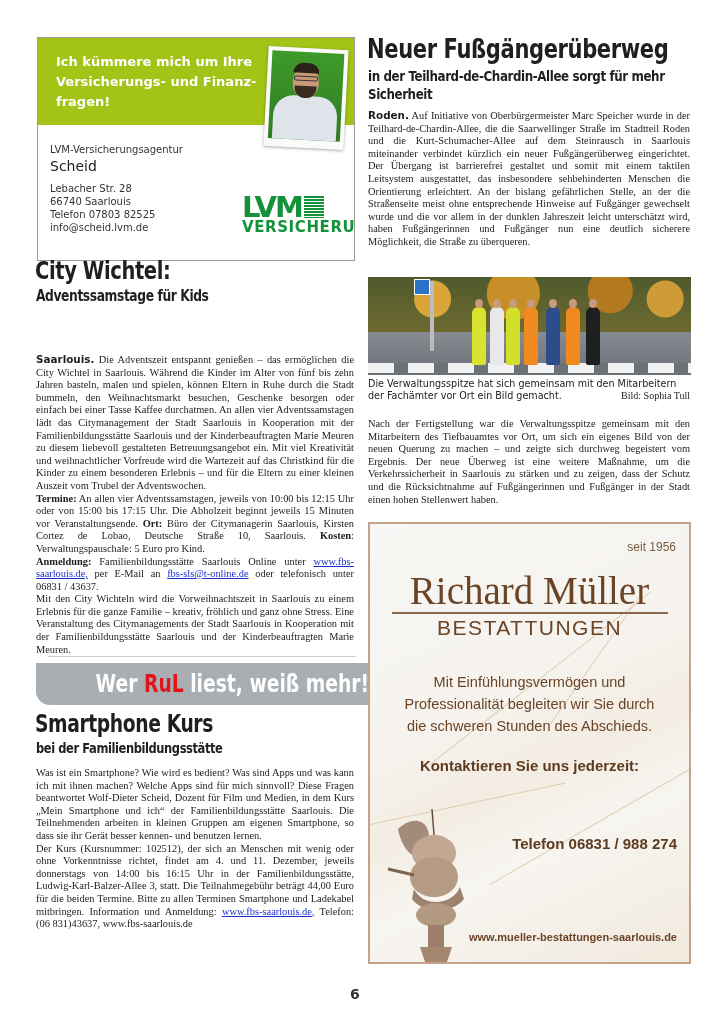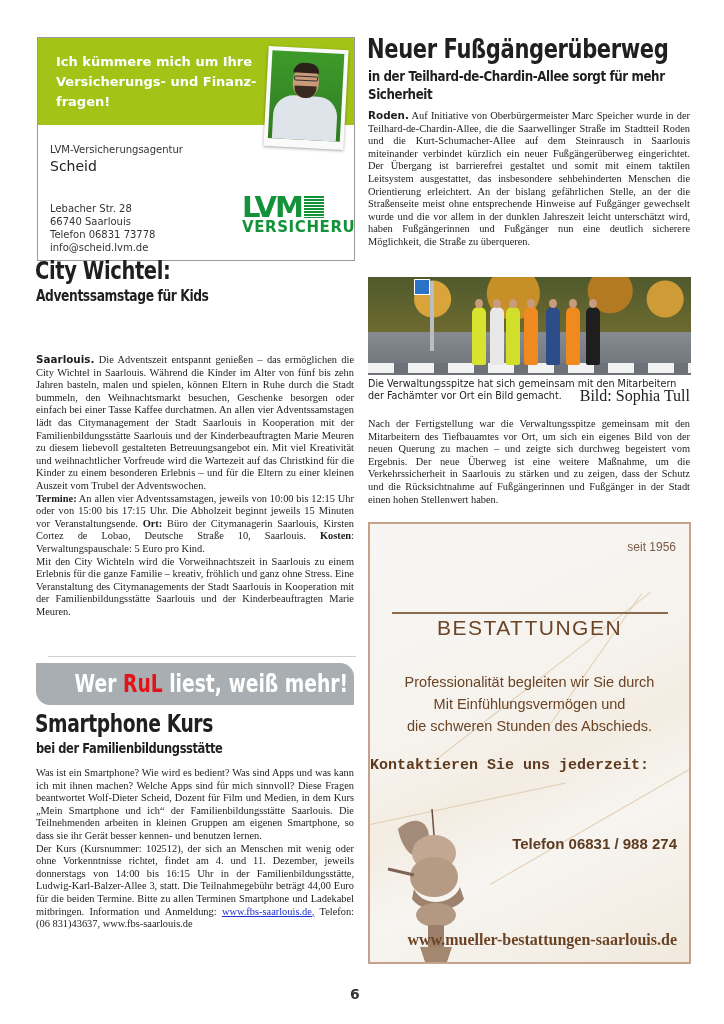--- a/index.html
+++ b/index.html
@@ -12,41 +12,41 @@
   #lvm-headline { position:absolute; left:18px; top:14px; width:210px; color:#fff; font-family:"DejaVu Sans", sans-serif; font-weight:bold; font-size:13px; line-height:20px; }
   #lvm-photo-frame { position:absolute; left:228px; top:10px; width:80px; height:100px; background:#fafafa; transform:rotate(3deg); box-shadow:0 1px 3px rgba(0,0,0,0.35); }
   #lvm-photo { position:absolute; left:4px; top:4px; right:4px; bottom:8px; background:linear-gradient(#3e9a2a,#2f7c22); overflow:hidden; }
   #lvm-photo .head { position:absolute; left:22px; top:14px; width:26px; height:32px; border-radius:50% 50% 45% 45%; background:#c99a78; }
   #lvm-photo .hair { position:absolute; left:22px; top:11px; width:26px; height:10px; border-radius:12px 12px 0 0; background:#2a2118; }
   #lvm-photo .glasses { position:absolute; left:23px; top:24px; width:24px; height:5px; border:1px solid #333; border-radius:2px; box-sizing:border-box; }
   #lvm-photo .beard { position:absolute; left:24px; top:34px; width:22px; height:12px; border-radius:0 0 10px 10px; background:#3a2b20; }
   #lvm-photo .shirt { position:absolute; left:4px; top:44px; width:64px; height:50px; border-radius:20px 20px 0 0; background:#dfe3ea; }
   #lvm-agency { position:absolute; left:12px; top:106px; font-family:"DejaVu Sans", sans-serif; font-size:10px; color:#333; }
   #lvm-name { position:absolute; left:12px; top:120px; font-family:"DejaVu Sans", sans-serif; font-size:14px; color:#222; }
-  #lvm-address { position:absolute; left:12px; top:164px; font-family:"DejaVu Sans", sans-serif; font-size:10px; line-height:13px; color:#333; }
+  #lvm-address { position:absolute; left:12px; top:144px; font-family:"DejaVu Sans", sans-serif; font-size:10px; line-height:13px; color:#333; }
   #lvm-logo { position:absolute; left:204px; top:155px; width:100px; height:40px; }
   #lvm-logo .lvm { font-family:"DejaVu Sans", sans-serif; font-weight:bold; font-size:29px; letter-spacing:-2px; color:#14923a; line-height:28px; display:flex; align-items:center; }
   #lvm-logo .flag { display:inline-block; width:20px; height:22px; margin-left:2px; background:repeating-linear-gradient(#14923a 0 2px, #fff 2px 3px); }
   #lvm-logo .vers { font-family:"DejaVu Sans", sans-serif; font-weight:bold; font-size:15px; color:#14923a; letter-spacing:0.6px; line-height:12px; }
 
   
   .hl { font-family:"DejaVu Sans", sans-serif; font-weight:bold; color:#1f1f1f; letter-spacing:-0.5px; transform-origin:left top; }
   .body { font-family:"Liberation Serif", serif; font-size:10.4px; line-height:12.6px; text-align:justify; color:#1d1d1d; hyphens:auto; }
   .body b, .lead { font-weight:bold; }
   .lead-sans { font-family:"DejaVu Sans", sans-serif; font-weight:bold; }
   a.link { color:#1c2fd1; text-decoration:underline; }
   .para { margin:0; }
 
   
   #cw-title { left:35px; top:256px; font-size:25px; transform:scaleX(0.78); }
   #cw-sub { left:36px; top:287px; font-size:15px; transform:scaleX(0.82); }
   #cw-body { left:36px; top:306px; width:318px;margin-top:47px; }
   #cw-rule { left:48px; top:656px; width:308px; height:1px; background:#cfcfcf; }
 
-  #rul-banner { left:36px; top:663px; width:318px; height:42px; background:#a8aeb1; border-radius:0 14px 0 14px; display:flex; align-items:center; justify-content:flex-start; }
+  #rul-banner { left:36px; top:663px; width:318px; height:42px; background:#a8aeb1; border-radius:0 14px 0 14px; display:flex; align-items:center; justify-content:center;padding-left:37px; }
   #rul-text { font-family:"DejaVu Sans", sans-serif; font-weight:bold; font-size:24px; color:#fff; transform:scaleX(0.78); white-space:nowrap; }
   #rul-brand { color:#e2141a; }
 
   #sk-title { left:35px; top:710px; font-size:24px; transform:scaleX(0.78); }
   #sk-sub { left:36px; top:740px; font-size:14px; font-weight:bold; transform:scaleX(0.82); }
   #sk-body { left:36px; top:767px; width:318px; }
 
   
   #fg-title { left:367px; top:33px; font-size:27px; transform:scaleX(0.78); white-space:nowrap; }
   #fg-sub { left:368px; top:67px; width:400px; font-size:14.5px; line-height:18px; transform:scaleX(0.82); }
@@ -54,35 +54,35 @@
 
   #fg-photo { left:368px; top:277px; width:323px; height:98px; overflow:hidden; background:linear-gradient(#8a7a3c 0%, #a58a2e 30%, #6b7a3a 55%, #8f949a 70%, #9aa0a6 100%); }
   #fg-photo .trees { position:absolute; left:0; top:0; width:100%; height:55px; background:radial-gradient(circle at 20% 40%, #d9a53a 0 18px, transparent 19px), radial-gradient(circle at 45% 30%, #c78f27 0 26px, transparent 27px), radial-gradient(circle at 75% 25%, #b37a22 0 22px, transparent 23px), radial-gradient(circle at 92% 40%, #cf9b37 0 18px, transparent 19px), linear-gradient(#4f5a2c, #6e6a30); }
   #fg-photo .road { position:absolute; left:0; top:55px; width:100%; height:43px; background:linear-gradient(#858b91,#6c7278); }
   #fg-photo .zebra { position:absolute; left:0; bottom:2px; width:100%; height:10px; background:repeating-linear-gradient(90deg, #f2f2f2 0 26px, #6c7278 26px 40px); }
   #fg-photo .sign { position:absolute; left:46px; top:2px; width:14px; height:14px; background:#2a72c8; border:1px solid #fff; }
   #fg-photo .pole { position:absolute; left:62px; top:4px; width:4px; height:70px; background:#b9bdbf; }
   #fg-photo .person { position:absolute; width:14px; height:58px; top:30px; border-radius:6px 6px 2px 2px; }
   #fg-photo .person::before { content:""; position:absolute; left:3px; top:-8px; width:8px; height:9px; border-radius:50%; background:#c89a7e; }
   #fg-caption { left:368px; top:378px; width:322px; font-family:"DejaVu Sans", sans-serif; font-size:9.6px; line-height:12px; color:#222; }
-  #fg-caption .credit { float:right; font-family:"Liberation Serif", serif; font-size:16px; }
+  #fg-caption .credit { float:right; font-family:"Liberation Serif", serif; font-size:10px; }
   #fg-body2 { left:368px; top:418px; width:322px; }
 
   
   #mueller-ad { left:368px; top:522px; width:323px; height:442px; box-sizing:border-box; border:2px solid #c4a28b; background:linear-gradient(155deg, #f7f6f4 0%, #f6f3ee 40%, #f3ece2 55%, #f7f5f1 70%, #f1e9dd 100%); overflow:hidden; }
   #mueller-ad .vein { position:absolute; height:1px; background:#d9bf9a; opacity:0.7; transform-origin:left center; }
   #m-seit { position:absolute; right:13px; top:16px; font-family:"Liberation Sans", sans-serif; font-size:12px; color:#7a5a44; }
   #m-name { position:absolute; left:0; width:100%; top:44px; text-align:center; font-family:"Liberation Serif", serif; font-size:39px; color:#6b4426; }
   #m-rule { position:absolute; left:22px; width:276px; top:88px; height:2px; background:#8a6a4e; }
   #m-best { position:absolute; left:0; width:100%; top:92px; text-align:center; font-family:"Liberation Sans", sans-serif; font-size:21px; letter-spacing:1.5px; color:#6b4426; }
   #m-claim { position:absolute; left:0; width:100%; top:147px; text-align:center; font-family:"Liberation Sans", sans-serif; font-size:14.5px; line-height:22px; color:#6b4426; }
-  #m-contact { position:absolute; left:0; width:100%; top:231px; font-family:Liberation Mono, monospace; font-weight:bold; font-size:15px; line-height:22px; color:#5e3b1f; }
+  #m-contact { position:absolute; left:0; width:100%; top:231px; text-align:center; font-family:Liberation Sans, sans-serif; font-weight:bold; font-size:15px; line-height:22px; color:#5e3b1f; }
   #m-phone { position:absolute; right:12px; top:311px; font-family:"Liberation Sans", sans-serif; font-weight:bold; font-size:15px; color:#5e3b1f; }
   #m-addr { position:absolute; right:12px; top:348px; text-align:right; font-family:"Liberation Sans", sans-serif; font-size:12px; line-height:18px; color:#6b5244; }
-  #m-web { position:absolute; right:12px; top:407px; font-family:Liberation Serif, serif; font-weight:bold; font-size:16px; color:#6b4426;margin-left:33px; }
+  #m-web { position:absolute; right:12px; top:407px; font-family:Liberation Sans, sans-serif; font-weight:bold; font-size:11px; color:#6b4426;margin-left:33px; }
   #m-angel { position:absolute; left:14px; top:285px; width:92px; height:160px; }
 
   #page-number { left:350px; top:986px; font-family:"DejaVu Sans", sans-serif; font-weight:bold; font-size:14px; color:#333; }
 </style>
 </head>
 <body>
 
 <div id="lvm-ad" class="abs">
   <div id="lvm-green"></div>
   <div id="lvm-headline">Ich kümmere mich um Ihre Versicherungs- und Finanz­fragen!</div>
@@ -93,37 +93,38 @@
         <div class="hair"></div>
         <div class="beard"></div>
         <div class="glasses"></div>
     </div>
   </div>
   <div id="lvm-agency">LVM-Versicherungsagentur</div>
   <div id="lvm-name">Scheid</div>
   <div id="lvm-address">
     <div>Lebacher Str. 28</div>
     <div>66740 Saarlouis</div>
-    <div>Telefon 06831 73778</div>
+    <div>Telefon 07803 82525</div>
     <div>info@scheid.lvm.de</div>
   </div>
   <div id="lvm-logo">
     <div class="lvm">
         <span>LVM</span>
         <span class="flag"></span>
       </div>
     <div class="vers">VERSICHERUNG</div>
   </div>
 </div>
 
 <div id="cw-title" class="abs hl">City Wichtel:</div>
 <div id="cw-sub" class="abs hl">Adventssamstage für Kids</div>
 <div id="cw-body" class="abs body">
   <p class="para"><span class="lead-sans">Saarlouis.</span><span> Die Adventszeit entspannt genießen – das ermöglichen die City Wichtel in Saarlouis. Während die Kinder im Alter von fünf bis zehn Jahren basteln, malen und spielen, können Eltern in Ruhe durch die Stadt bummeln, den Weihnachtsmarkt besuchen, Geschenke besorgen oder einfach bei einer Tasse Kaffee durchatmen. An allen vier Adventssamstagen lädt das Citymanagement der Stadt Saarlouis in Kooperation mit der Familienbildungsstätte Saarlouis und der Kinderbeauftragten Marie Meuren zu diesem liebevoll gestalteten Betreuungsangebot ein. Mit viel Kreativität und weihnachtlicher Vorfreude wird die Wartezeit auf das Christkind für die Kinder zu einem besonderen Erlebnis – und für die Eltern zu einer kleinen Auszeit vom Trubel der Adventswochen.</span></p>
   <p class="para"><b>Termine:</b><span> An allen vier Adventssamstagen, jeweils von 10:00 bis 12:15 Uhr oder von 15:00 bis 17:15 Uhr. Die Abholzeit beginnt jeweils 15 Minuten vor Veranstaltungsende. </span><b>Ort:</b><span> Büro der Citymanagerin Saarlouis, Kirsten Cortez de Lobao, Deutsche Straße 10, Saarlouis. </span><b>Kosten</b><span>: Verwaltungspauschale: 5 Euro pro Kind.</span></p>
+  <p class="para"><b>Anmeldung:</b><span> Familienbildungsstätte Saarlouis Online unter </span><a class="link">www.fbs-saarlouis.de,</a><span> per E-Mail an </span><a class="link">fbs-sls@t-online.de</a><span> oder telefonisch unter 06831 / 43637.</span></p>
   <p class="para">Mit den City Wichteln wird die Vorweihnachtszeit in Saarlouis zu einem Erlebnis für die ganze Familie – kreativ, fröhlich und ganz ohne Stress. Eine Veranstaltung des Citymanagements der Stadt Saarlouis in Kooperation mit der Familienbildungsstätte Saarlouis und der Kinderbeauftragten Marie Meuren.</p>
 </div>
 <div id="cw-rule" class="abs"></div>
 
 <div id="rul-banner" class="abs">
   <div id="rul-text"><span>Wer </span><span id="rul-brand">RuL</span><span> liest, weiß mehr!</span></div>
 </div>
 
 <div id="sk-title" class="abs hl">Smartphone Kurs</div>
 <div id="sk-sub" class="abs hl">bei der Familienbildungsstätte</div>
@@ -158,25 +159,26 @@
 <div id="fg-body2" class="abs body">
   <p class="para">Nach der Fertigstellung war die Verwaltungsspitze gemeinsam mit den Mitarbeitern des Tiefbauamtes vor Ort, um sich ein eigenes Bild von der neuen Querung zu machen – und zeigte sich durchweg begeistert vom Ergebnis. Der neue Überweg ist eine weitere Maßnahme, um die Verkehrssicherheit in Saarlouis zu stärken und zu zeigen, dass der Schutz und die Rücksichtnahme auf Fußgängerinnen und Fußgänger in der Stadt einen hohen Stellenwert haben.</p>
 </div>
 
 <div id="mueller-ad" class="abs">
   <div class="vein" style="left:60px;top:240px;width:280px;transform:rotate(-38deg);"></div>
   <div class="vein" style="left:120px;top:360px;width:240px;transform:rotate(-30deg);"></div>
   <div class="vein" style="left:0px;top:300px;width:200px;transform:rotate(-12deg);"></div>
   <div class="vein" style="left:180px;top:200px;width:160px;transform:rotate(-55deg);"></div>
   <div id="m-seit">seit 1956</div>
+  <div id="m-name">Richard Müller</div>
   <div id="m-rule"></div>
   <div id="m-best">BESTATTUNGEN</div>
   <div id="m-claim">
+    <div>Mit Einfühlungsvermögen und</div>
     <div>Professionalität begleiten wir Sie durch</div>
-    <div>Mit Einfühlungsvermögen und</div>
     <div>die schweren Stunden des Abschieds.</div>
   </div>
   <div id="m-contact">
     <div>Kontaktieren Sie uns jederzeit:</div>
   </div>
   <svg id="m-angel" viewBox="0 0 92 160">
     <path d="M14 20 C30 5, 50 10, 44 40 C40 55, 20 50, 14 20 Z" fill="#a48a78"></path>
     <ellipse cx="50" cy="44" rx="22" ry="18" fill="#c2a792"></ellipse>
     <ellipse cx="50" cy="68" rx="24" ry="20" fill="#b59a84"></ellipse>
     <path d="M30 80 C40 100, 70 95, 76 78 L80 90 C70 104, 40 106, 28 90 Z" fill="#9d826e"></path>

